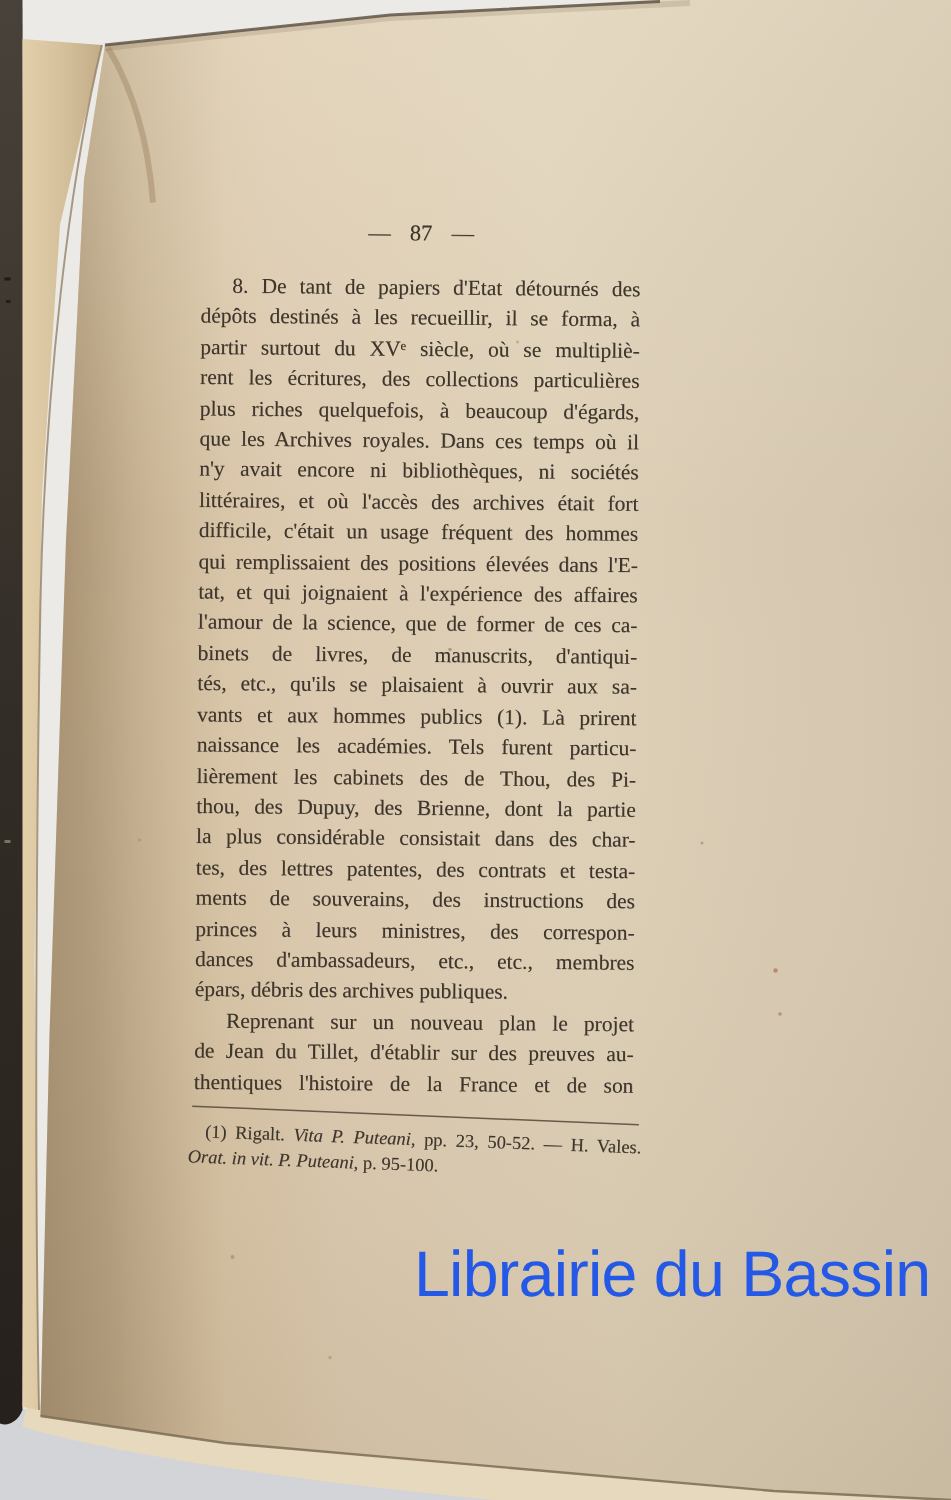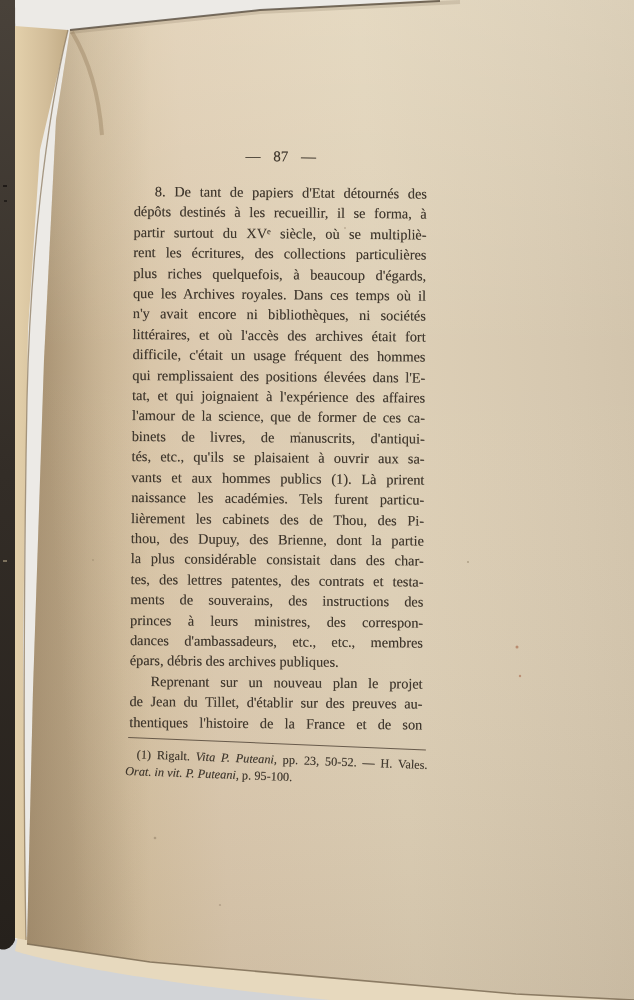--- a/index.html
+++ b/index.html
@@ -161,14 +161,15 @@
     </div>
 
     <div class="footnote-rule"></div>
 
     <div class="footnote">
       <span class="fn-line first"><span>(1) Rigalt. </span><span style="font-style: italic;">Vita P. Puteani</span><span>, pp. 23, 50-52. — H. Vales.</span></span>
       <span class="fn-line second"><span style="font-style: italic;">Orat. in vit. P. Puteani</span><span>, p. 95-100.</span></span>
     </div>
   </div>
 
+  <div class="watermark">Librairie du Bassin</div>
 
 </div>
 
 </body></html>

